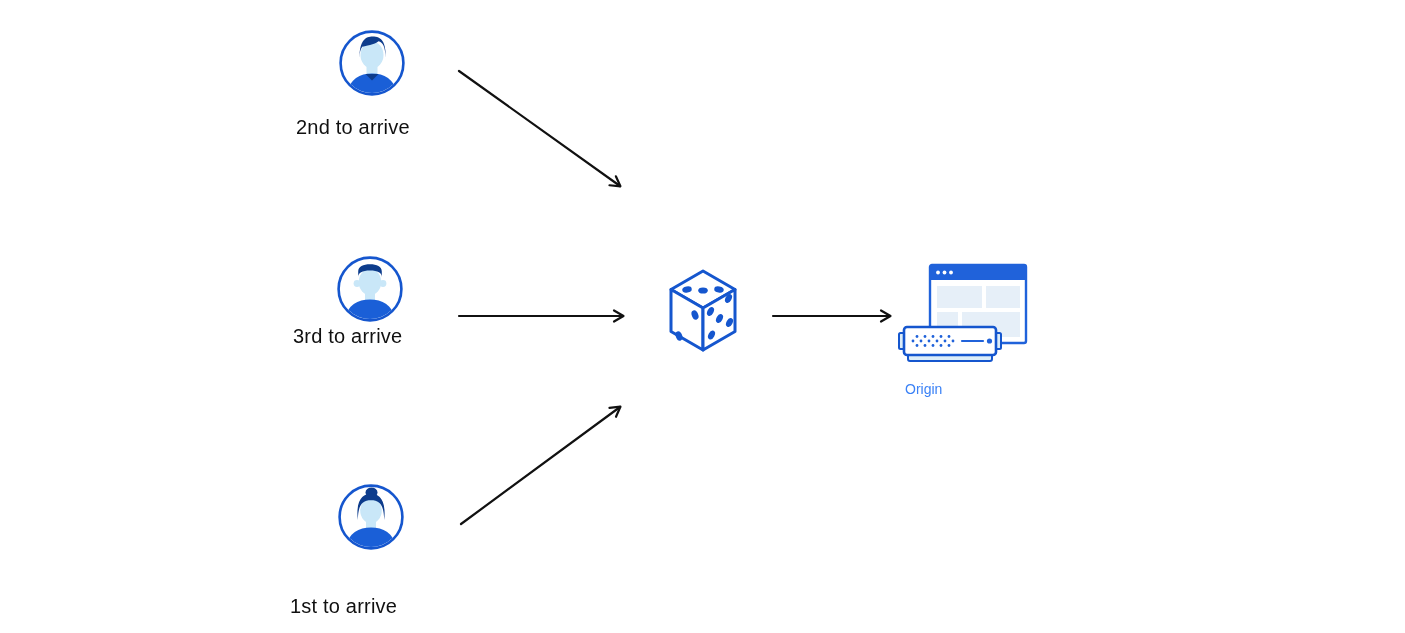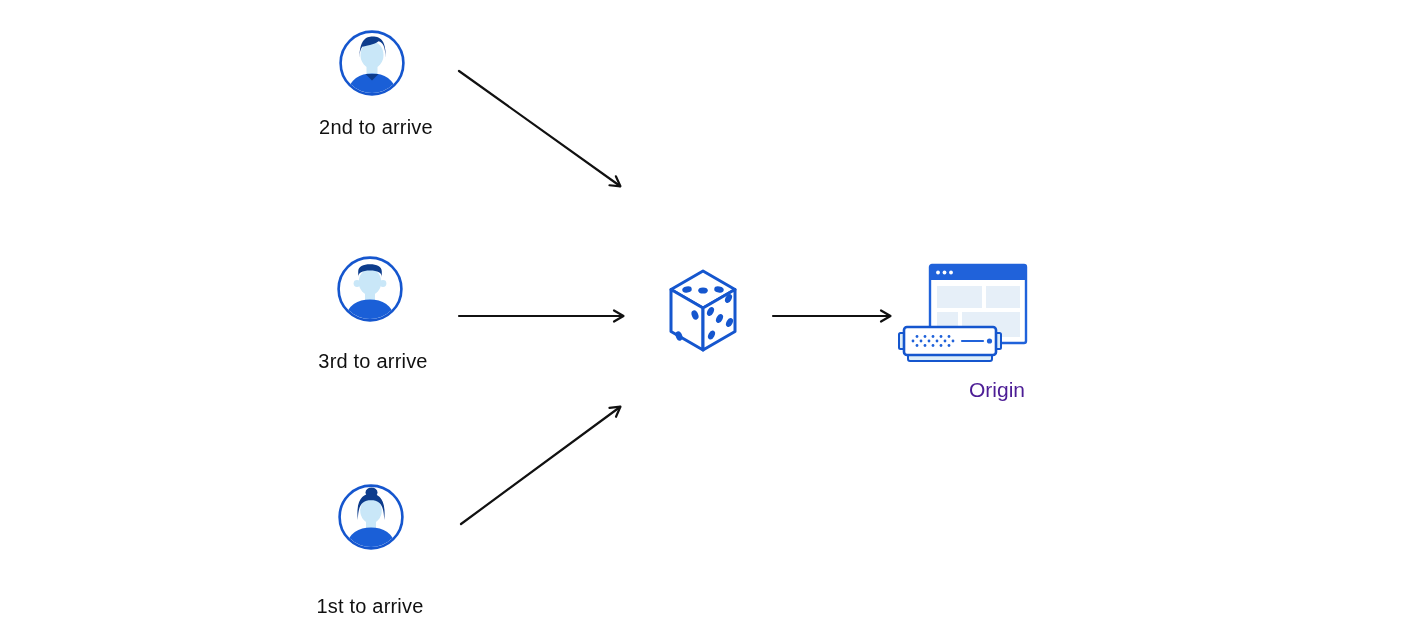--- a/index.html
+++ b/index.html
@@ -8,33 +8,33 @@
     width: 1405px;
     height: 633px;
     background: #ffffff;
     overflow: hidden;
     font-family: "Liberation Sans", "DejaVu Sans", sans-serif;
   }
   .abs { position: absolute; }
   .node-label {
     position: absolute;
     width: 160px;
-    text-align: center;
+    text-align: left;
     font-size: 20px;
     line-height: 22px;
     color: #101010;
     letter-spacing: 0.2px;
   }
   .origin-label {
     position: absolute;
     width: 120px;
-    text-align: right;
-    font-size: 21px;
+    text-align: left;
+    font-size: 14px;
     line-height: 23px;
-    color: #4c1d95;
+    color: #3b82f6;
   }
   svg { display: block; }
 </style>
 </head>
 <body>
 
 <div id="canvas">
 
   <svg class="abs" style="left:0; top:0;" width="1405" height="633" viewBox="0 0 1405 633">
     <defs>
@@ -79,21 +79,21 @@
     <g clip-path="url(#c2)">
       <circle cx="20" cy="27.5" r="3.4" fill="#C9E7F8"></circle>
       <circle cx="46" cy="27.5" r="3.4" fill="#C9E7F8"></circle>
       <rect x="28" y="32" width="10" height="15" fill="#C9E7F8"></rect>
       <ellipse cx="33" cy="26" rx="11.3" ry="13.2" fill="#C9E7F8"></ellipse>
       <path d="M21.2,21 L21.2,15.5 C21.2,10.5 26.2,8.3 33,8.3 C39.8,8.3 44.8,10.5 44.8,15.5
                L44.8,21 C44.8,16.8 40.8,14.6 33,14.6 C25.2,14.6 21.2,16.8 21.2,21 Z" fill="#0D3C8C"></path>
       <path d="M7,66 C9,50 20,43.4 33,43.4 C46,43.4 57,50 59,66 Z" fill="#1A5FD7"></path>
     </g>
   </svg>
-  <div class="node-label" style="left:293px; top:350px;">3rd to arrive</div>
+  <div class="node-label" style="left:293px; top:325px;">3rd to arrive</div>
 
   <svg class="abs" style="left:338px; top:484px;" width="66" height="66" viewBox="0 0 66 66">
     <defs>
         <clipPath id="c3">
           <circle cx="33" cy="33" r="30"></circle>
         </clipPath>
       </defs>
     <circle cx="33" cy="33" r="31.4" fill="#ffffff" stroke="#1556CE" stroke-width="2.6"></circle>
     <g clip-path="url(#c3)">
       <ellipse cx="33.5" cy="8.5" rx="6" ry="5" fill="#0D3C8C"></ellipse>

